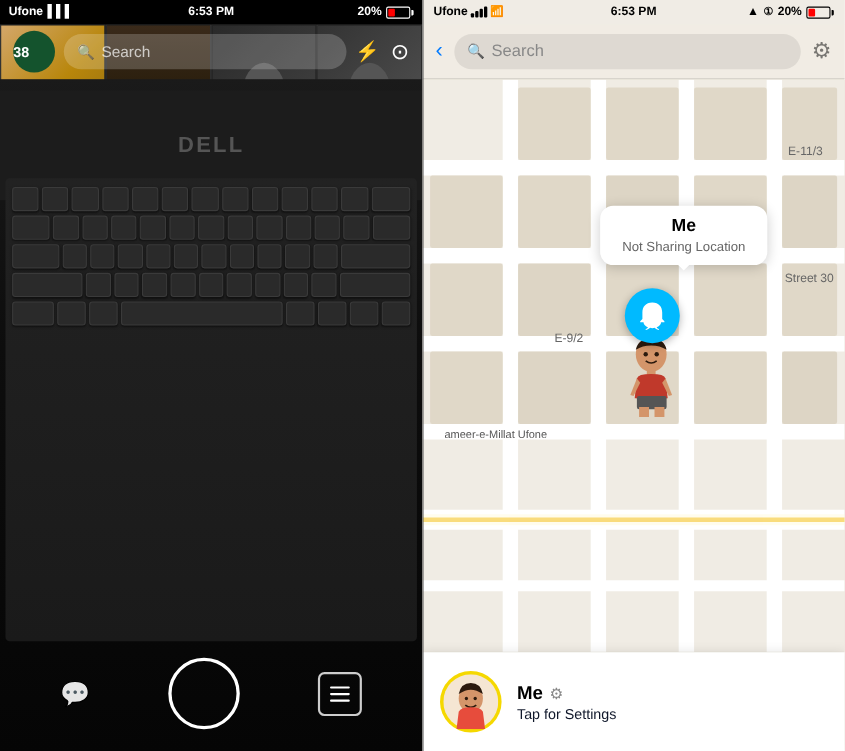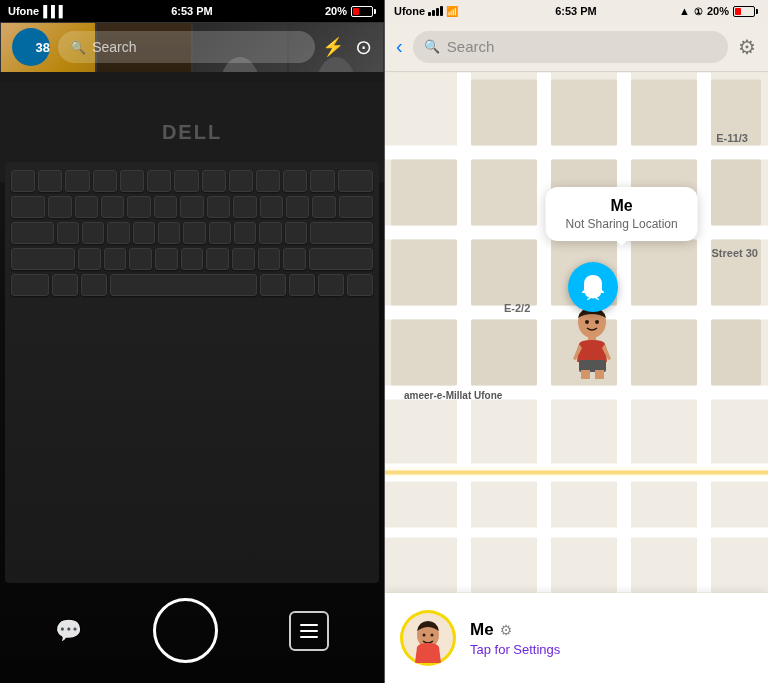--- a/index.html
+++ b/index.html
@@ -68,22 +68,22 @@
       height: 50px;
       display: flex;
       align-items: center;
       justify-content: space-between;
       padding: 0 12px;
       z-index: 20;
     }
     .avatar-circle {
       width: 38px; height: 38px;
       border-radius: 50%;
-      background: #0369a1;
-      display: flex; align-items: center; justify-content: flex-end;
+      background: #14532d;
+      display: flex; align-items: center; justify-content: flex-start;
       font-size: 14px; font-weight: 700; color: #fff;
       position: relative;
     }
     .left-search-bar {
       flex: 1;
       margin: 0 8px;
       height: 32px;
       background: rgba(255,255,255,0.2);
       border-radius: 16px;
       display: flex;
@@ -366,30 +366,30 @@
       font-size: 17px;
       font-weight: 600;
       color: #000;
     }
     .settings-gear {
       font-size: 14px;
       color: #888;
     }
     .profile-subtitle {
       font-size: 13px;
-      color: #6d28d9;
+      color: #0f172a;
       margin-top: 2px;
     }
 
     
     .map-label {
       position: absolute;
       font-size: 11px;
       color: #666;
-      font-weight: 700;
+      font-weight: 400;
     }
 
     
     .divider {
       width: 1px;
       height: 683px;
       background: #555;
       position: absolute;
       left: 384px;
       z-index: 100;
@@ -634,21 +634,21 @@
       <rect x="167" y="247" width="66" height="66" fill="#e0d8c8" rx="2"></rect>
       <rect x="247" y="247" width="66" height="66" fill="#e0d8c8" rx="2"></rect>
       <rect x="327" y="247" width="50" height="66" fill="#ddd5c5" rx="2"></rect>
 
       <line x1="0" y1="400" x2="384" y2="400" stroke="#f5c842" stroke-width="4"></line>
       <line x1="0" y1="400" x2="384" y2="400" stroke="#fff9d4" stroke-width="10" opacity="0.4"></line>
     </svg>
 
     
     <div class="map-label" style="top:60px;right:20px;">E-11/3</div>
-    <div class="map-label" style="top:230px;left:120px;">E-2/2</div>
+    <div class="map-label" style="top:230px;left:120px;">E-9/2</div>
     <div class="map-label" style="top:175px;right:10px;">Street 30</div>
     <div class="map-label" style="top:318px;left:20px;font-size:10px;color:#555;">ameer-e-Millat Ufone</div>
 
     
     <div class="location-popup">
       <div class="popup-name">Me</div>
       <div class="popup-status">Not Sharing Location</div>
     </div>
 
     

